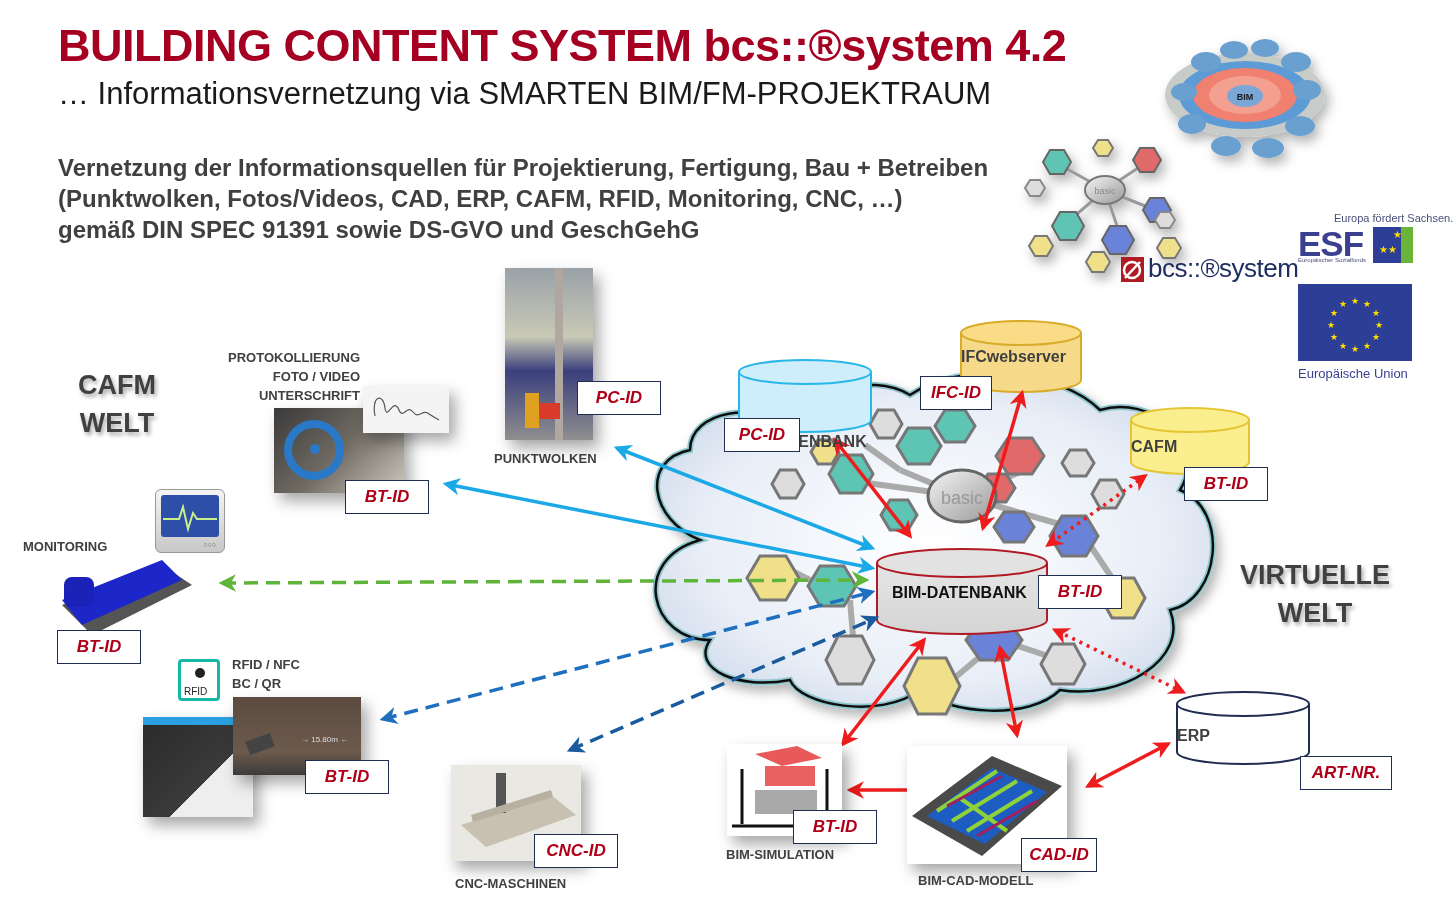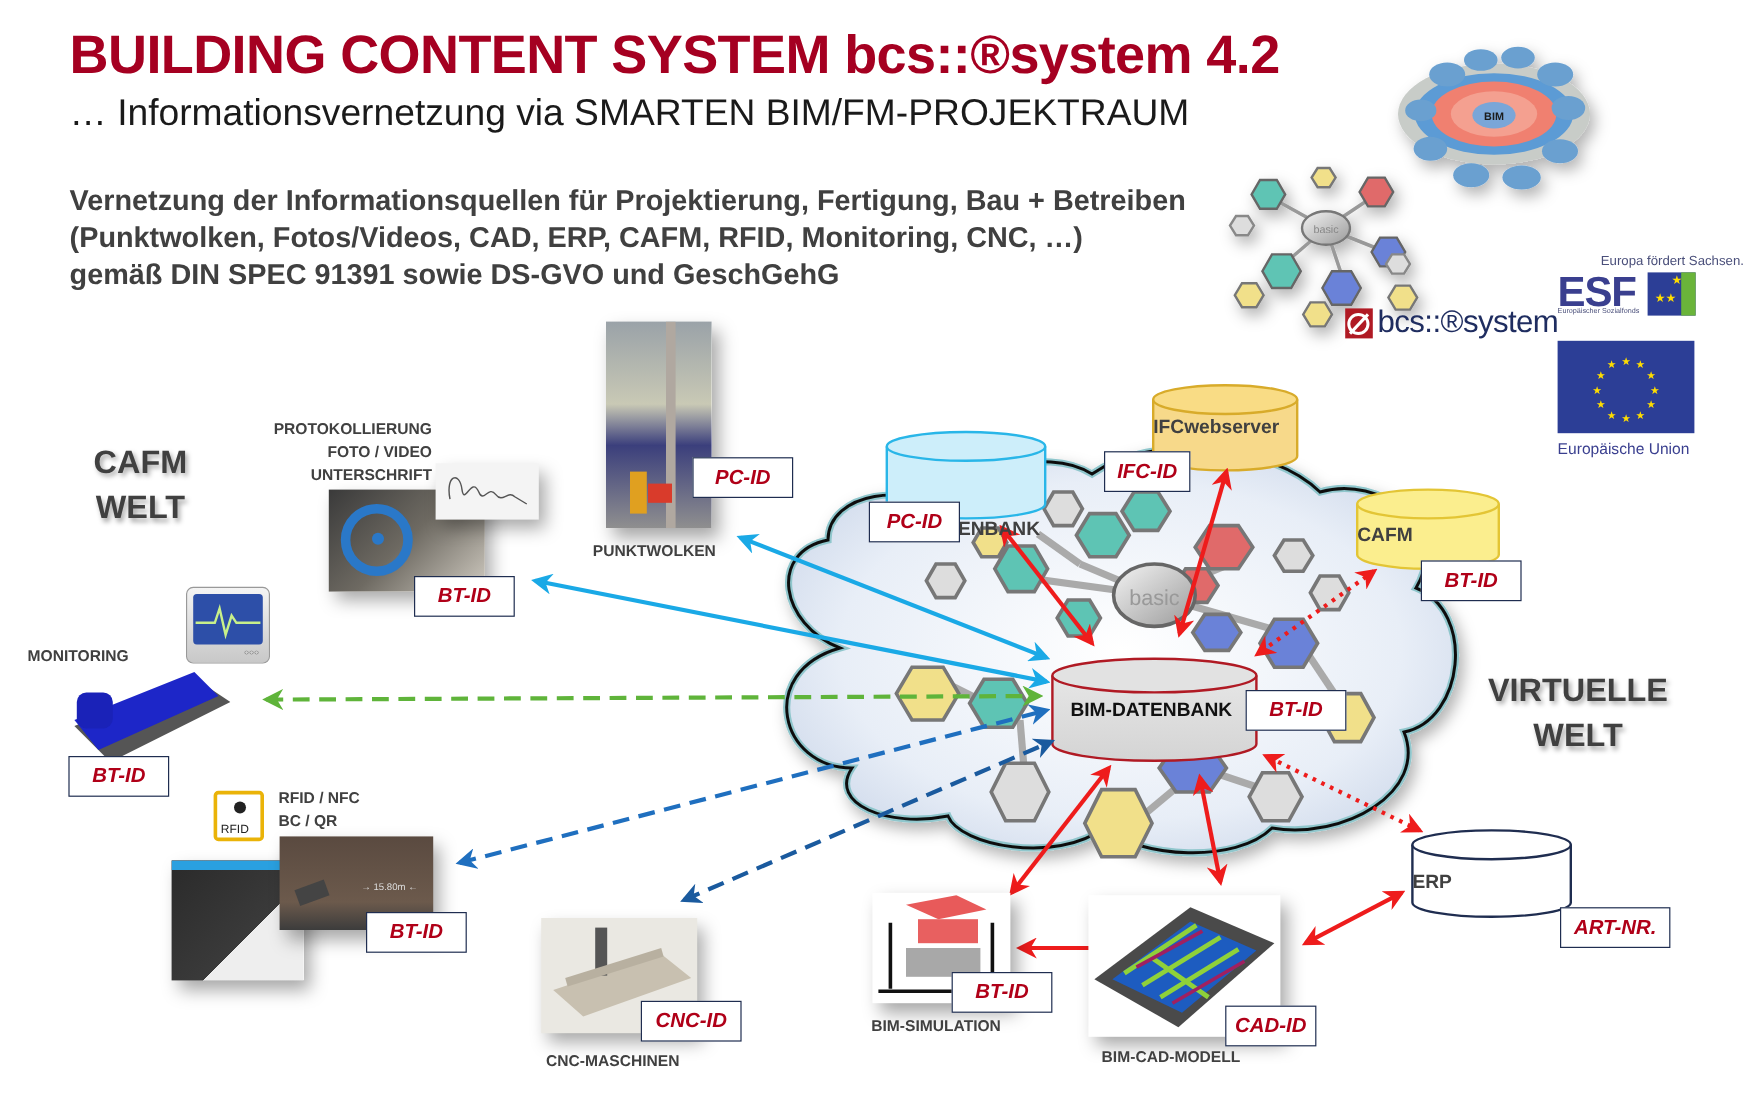--- a/index.html
+++ b/index.html
@@ -268,21 +268,21 @@
 <div class="abs" style="left:155px; top:489px; width:70px; height:64px; background:linear-gradient(#f4f4f4,#c8c8c8); border:1px solid #999; border-radius:6px;">
   <div style="position:absolute; left:5px; top:5px; width:58px; height:42px; background:#2d4fa8; border-radius:3px;">
     <svg width="58" height="42">
         <polyline points="2,24 18,24 22,12 27,34 32,18 36,24 56,24" fill="none" stroke="#c8f08a" stroke-width="2"></polyline>
       </svg>
   </div>
   <div style="position:absolute; right:8px; bottom:4px; font-size:7px; color:#666;">○○○</div>
 </div>
 <div class="abs idbox" style="left:57px; top:630px; width:84px;">BT-ID</div>
 
-<div class="abs" style="left:178px; top:659px; width:42px; height:42px; border:3px solid #eab308; border-radius:4px; background:#fff;">
+<div class="abs" style="left:178px; top:659px; width:42px; height:42px; border:3px solid #14b8a6; border-radius:4px; background:#fff;">
   <div style="position:absolute; left:14px; top:6px; width:10px; height:10px; background:#222; border-radius:50%;"></div>
   <div style="position:absolute; left:3px; top:24px; font-size:10px; color:#222;">RFID</div>
 </div>
 <div class="abs cap" style="left:232px; top:655px; line-height:19px;">
   <div>RFID / NFC</div>
   <div>BC / QR</div>
 </div>
 <div class="abs photo" style="left:143px; top:717px; width:110px; height:100px; background:linear-gradient(135deg,#2a2a2a 0%,#3a3a3a 60%,#eee 60%);">
   <div style="position:absolute; left:0; top:0; width:110px; height:8px; background:#2aa0e0;"></div>
 </div>

